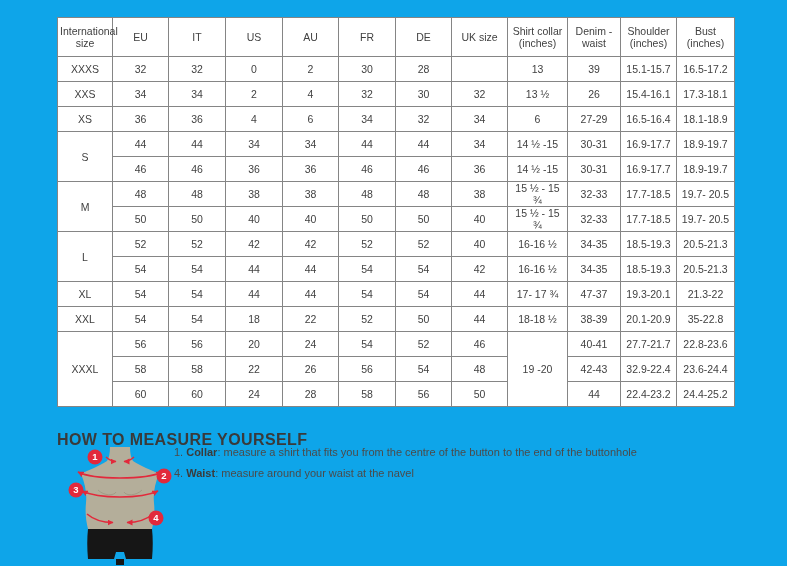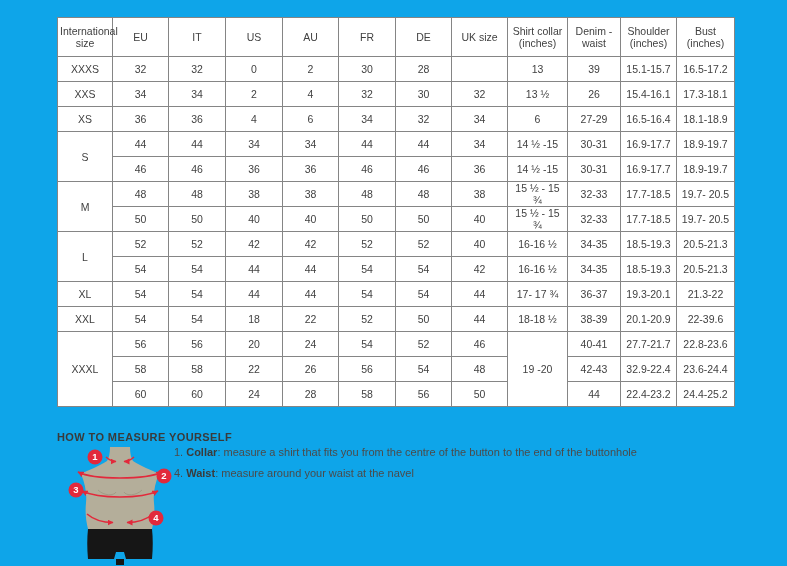--- a/index.html
+++ b/index.html
@@ -10,21 +10,21 @@
   table.size-chart{position:absolute;left:57px;top:17px;border-collapse:collapse;
         table-layout:fixed;width:677px;}
   table.size-chart th, table.size-chart td{
         border:1px solid #858585;text-align:center;vertical-align:middle;
         font-weight:normal;color:#414141;font-size:10.5px;line-height:12px;
         padding:0 2px;background:#fff;}
   table.size-chart thead tr{height:39px;}
   table.size-chart tbody tr{height:25px;}
 
   
-  .measure-title{position:absolute;left:57px;top:431px;font-size:11px;font-weight:bold;
+  .measure-title{position:absolute;left:57px;top:431px;font-size:16px;font-weight:bold;
         color:#3a3a3a;letter-spacing:.4px;}
   .steps{position:absolute;left:174px;top:446px;font-size:11px;color:#4b4b4b;}
   .step{margin-bottom:9px;white-space:nowrap;}
   .step .step-num{margin-right:3px;}
   .step .step-label{font-weight:bold;color:#3b3b3b;text-align:right;}
   .figure-wrap{position:absolute;left:64px;top:445px;width:112px;height:120px;}
   .figure-wrap svg{overflow:visible;}
 </style>
 </head>
 <body>
@@ -189,37 +189,37 @@
         <tr>
           <td rowspan="1">XL</td>
           <td>54</td>
           <td>54</td>
           <td>44</td>
           <td>44</td>
           <td>54</td>
           <td>54</td>
           <td>44</td>
           <td>17- 17 ¾</td>
-          <td>36-37</td>
+          <td>47-37</td>
           <td>19.3-20.1</td>
           <td>21.3-22</td>
         </tr>
         <tr>
           <td rowspan="1">XXL</td>
           <td>54</td>
           <td>54</td>
           <td>18</td>
           <td>22</td>
           <td>52</td>
           <td>50</td>
           <td>44</td>
           <td>18-18 ½</td>
           <td>38-39</td>
           <td>20.1-20.9</td>
-          <td>22-39.6</td>
+          <td>35-22.8</td>
         </tr>
         <tr>
           <td rowspan="3">XXXL</td>
           <td>56</td>
           <td>56</td>
           <td>20</td>
           <td>24</td>
           <td>54</td>
           <td>52</td>
           <td>46</td>

